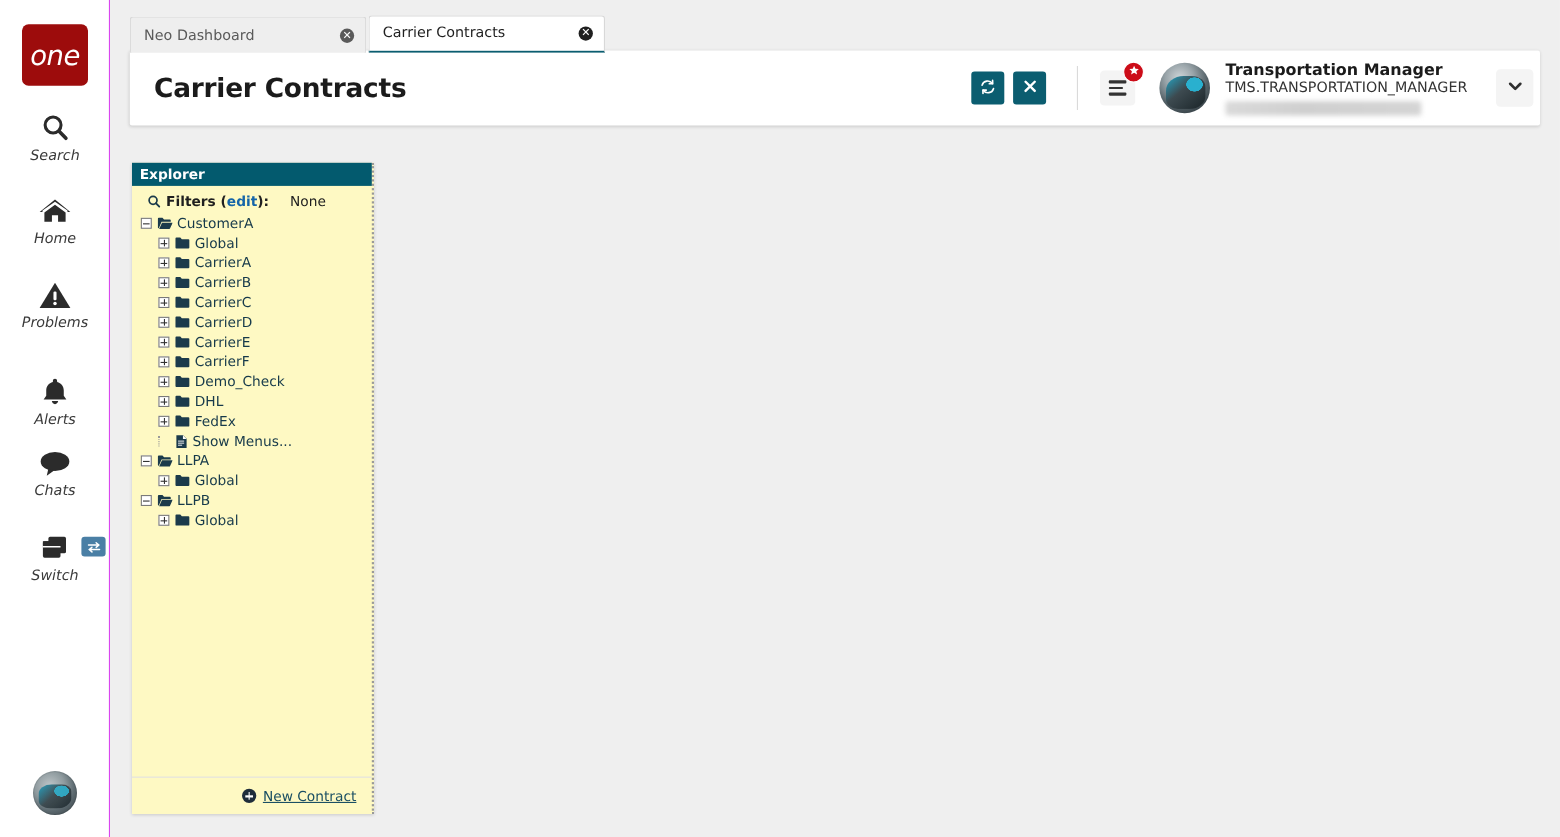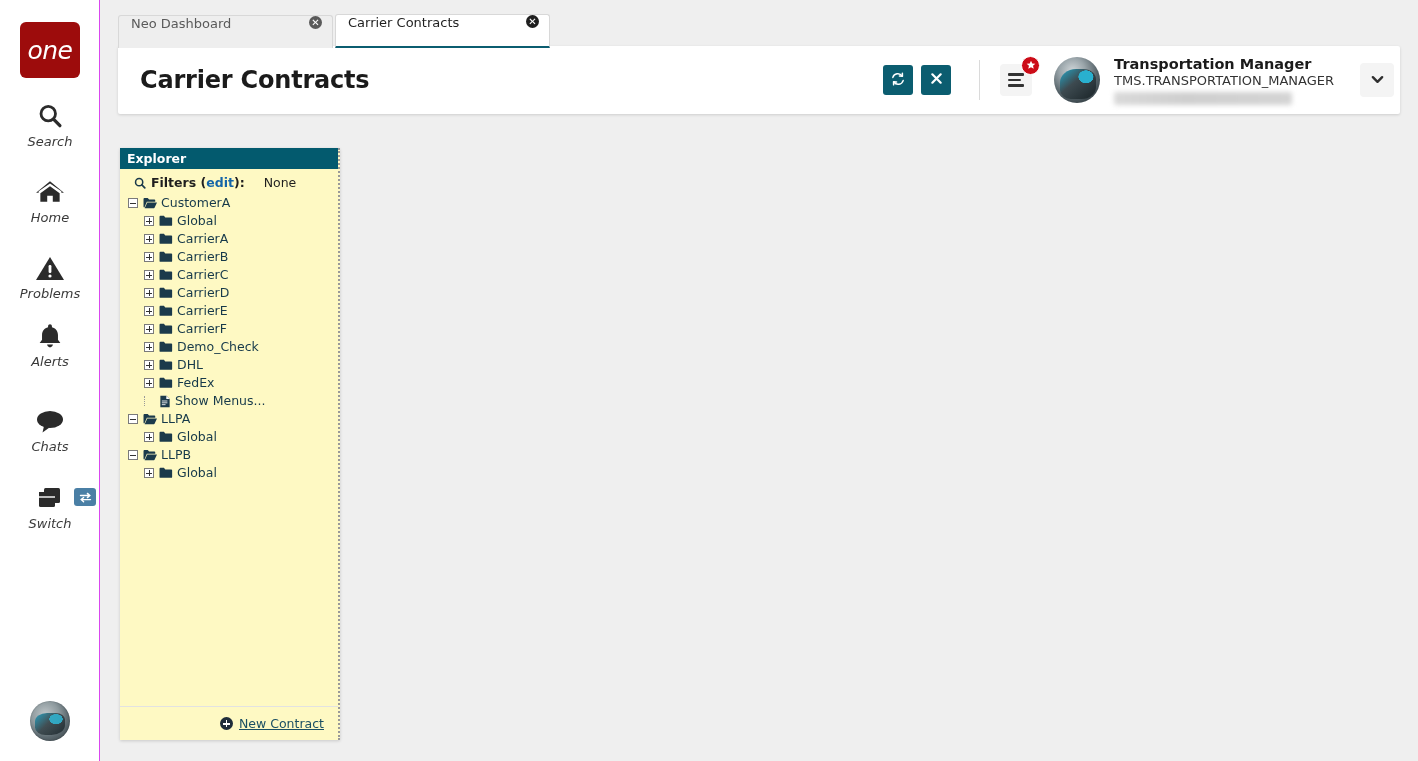--- a/index.html
+++ b/index.html
@@ -105,21 +105,21 @@
   }
   .tab {
     position: relative;
     height: 33px;
     background: #eeeeee;
     border: 1px solid #d8d8d8;
     border-bottom: none;
     border-top-left-radius: 3px;
     border-top-right-radius: 3px;
     display: flex;
-    align-items: flex-start;
+    align-items: center;
     padding: 0 10px 0 12px;
     margin-right: 2px;
     cursor: pointer;
     min-width: 215px;
     gap: 12px;
   }
   .tab.active {
     background: #ffffff;
     border-color: #d8d8d8;
     height: 34px;
@@ -435,21 +435,21 @@
       <div class="rail-icon">
         <svg width="30" height="27" viewBox="0 0 30 27" fill="#2b2b2b">
           <path d="M15 2 L29 25 L1 25 Z"></path>
           <rect x="13.6" y="10" width="2.8" height="8" fill="#ffffff" rx="1.2"></rect>
           <circle cx="15" cy="21" r="1.6" fill="#ffffff"></circle>
         </svg>
       </div>
       <div class="rail-label">Problems</div>
     </div>
 
-    <div class="rail-item" style="top:320px">
+    <div class="rail-item" style="top:340px">
       <div class="rail-icon">
         <svg width="28" height="28" viewBox="0 0 26 26" fill="#2b2b2b">
           <path d="M13 2.2 C14 2.2 14.8 3 14.8 4 L14.8 4.8 C18.2 5.6 20.4 8.4 20.4 12 L20.4 16.4 L22.6 19.6 L3.4 19.6 L5.6 16.4 L5.6 12 C5.6 8.4 7.8 5.6 11.2 4.8 L11.2 4 C11.2 3 12 2.2 13 2.2 Z"></path>
           <path d="M10.3 21 C10.6 22.6 11.7 23.6 13 23.6 C14.3 23.6 15.4 22.6 15.7 21 Z"></path>
         </svg>
       </div>
       <div class="rail-label">Alerts</div>
     </div>
 
     <div class="rail-item" style="top:405px">

